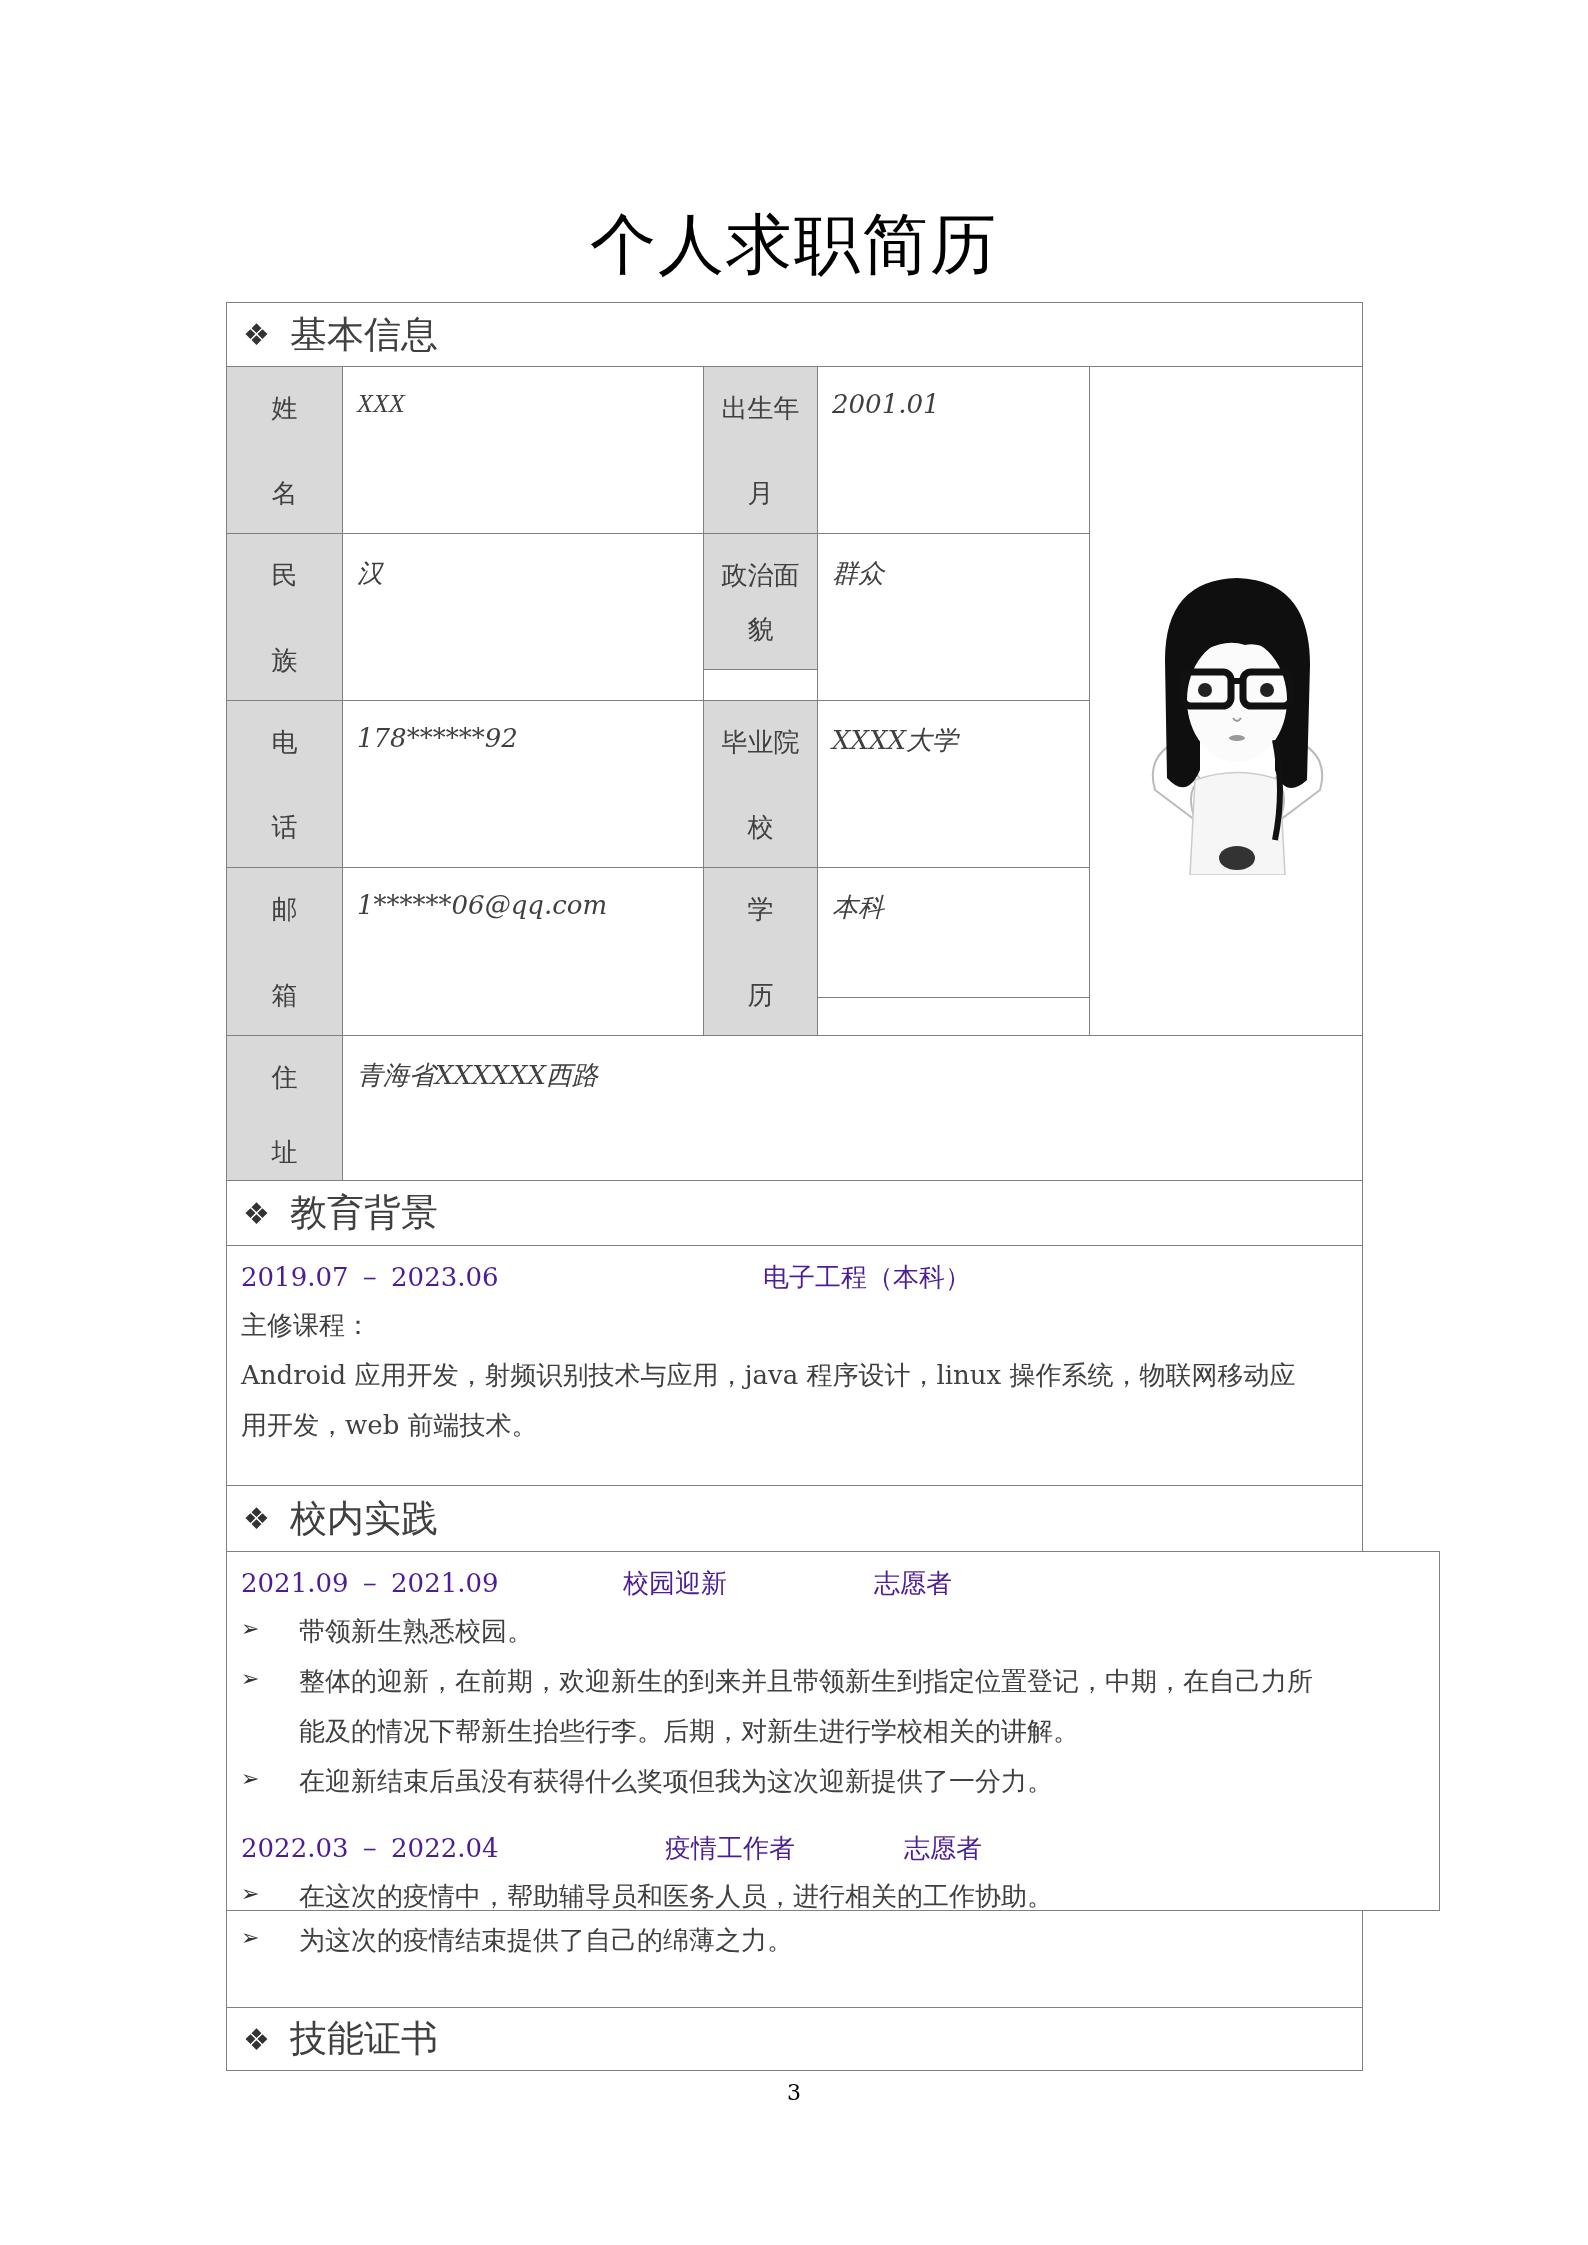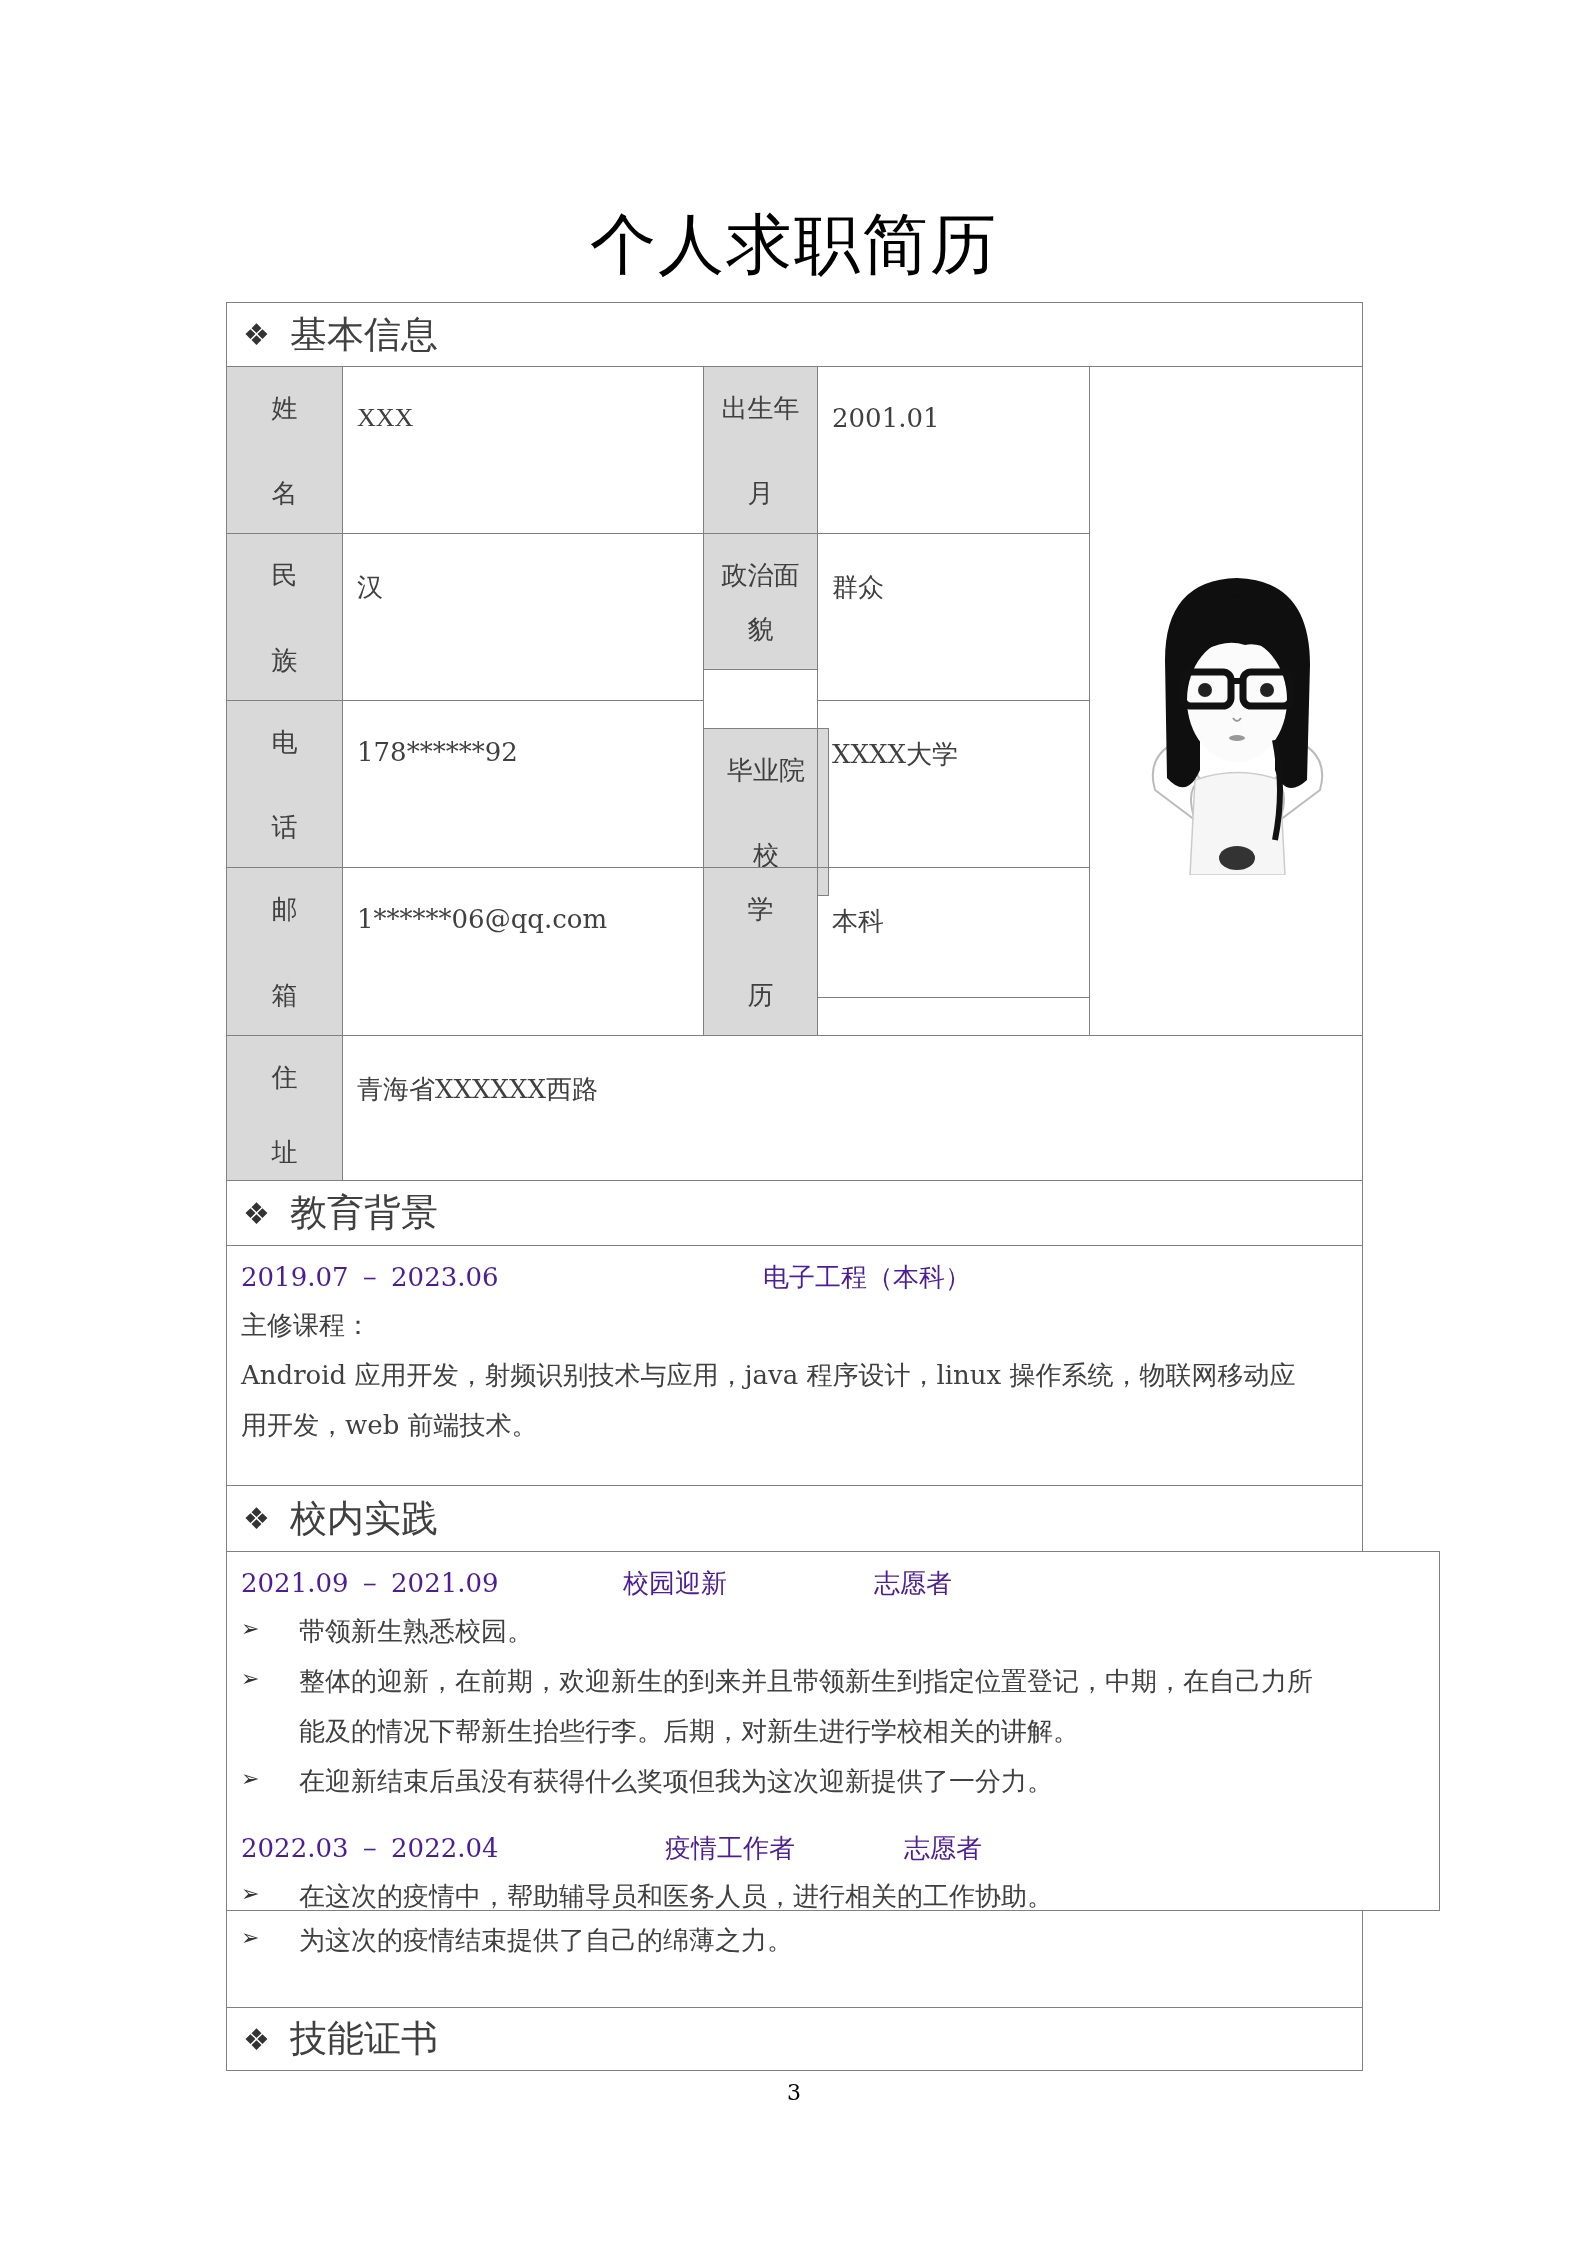--- a/index.html
+++ b/index.html
@@ -21,21 +21,21 @@
     display: flex; align-items: center; font-size: 37px; color: #404040;
   }
   .sec-header .diamond { font-size: 30px; margin-left: 16px; margin-right: 20px; color: #333; font-family: "DejaVu Sans", sans-serif; }
   .cell {
     position: absolute; border: 1.5px solid #808080; box-sizing: border-box;
     font-size: 26px; color: #404040;
   }
   .cell.label { background: #d9d9d9; text-align: center; }
   .label .l1 { position: absolute; left: 0; right: 0; top: 24px; }
   .label .l2 { position: absolute; left: 0; right: 0; bottom: 22px; }
-  .val { padding: 36px 0 0 14px; }
+  .val { padding: 22px 0 0 14px; font-style: italic; }
   .photo {
     position: absolute; left: 1125px; top: 540px; width: 225px; height: 335px;
   }
   .gray { color: #4c1d95; }
   .line { position: absolute; font-size: 26px; white-space: nowrap; }
   .bullet { font-family: "DejaVu Sans", sans-serif; color: #333; font-size: 22px; }
   .pagenum { position: absolute; left: 0; width: 1588px; top: 2080px; text-align: center; font-size: 22px; color: #000; }
 </style>
 </head>
 <body>
@@ -67,21 +67,21 @@
   <span class="l1">政治面</span>
   <span class="l2">貌</span>
 </div>
 <div class="cell val" style="left:817px;top:533px;width:273px;height:168px;">群众</div>
 
 <div class="cell label" style="left:226px;top:700px;width:117px;height:168px;">
   <span class="l1">电</span>
   <span class="l2">话</span>
 </div>
 <div class="cell val" style="left:342px;top:700px;width:362px;height:168px;">178******92</div>
-<div class="cell label" style="left:703px;top:700px;width:126px;height:168px;margin-top:28px;">
+<div class="cell label" style="left:703px;top:700px;width:115px;height:168px;">
   <span class="l1">毕业院</span>
   <span class="l2">校</span>
 </div>
 <div class="cell val" style="left:817px;top:700px;width:273px;height:168px;">XXXX大学</div>
 
 <div class="cell label" style="left:226px;top:867px;width:117px;height:169px;">
   <span class="l1">邮</span>
   <span class="l2">箱</span>
 </div>
 <div class="cell val" style="left:342px;top:867px;width:362px;height:169px;">1******06@qq.com</div>

